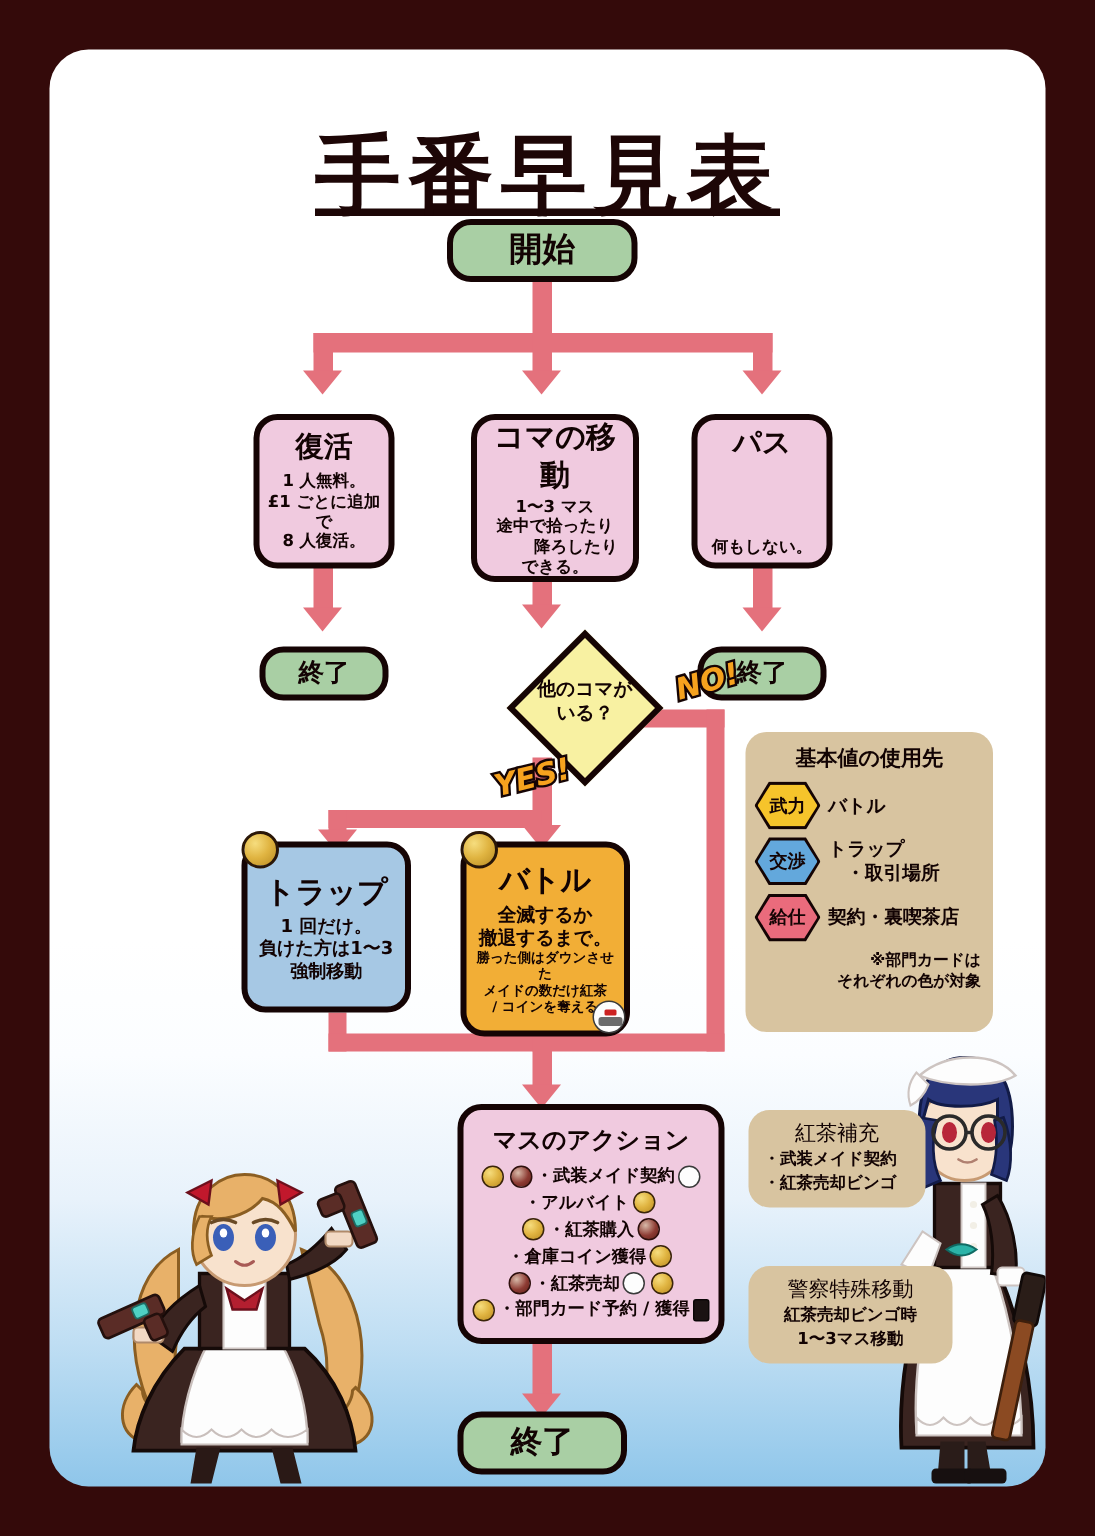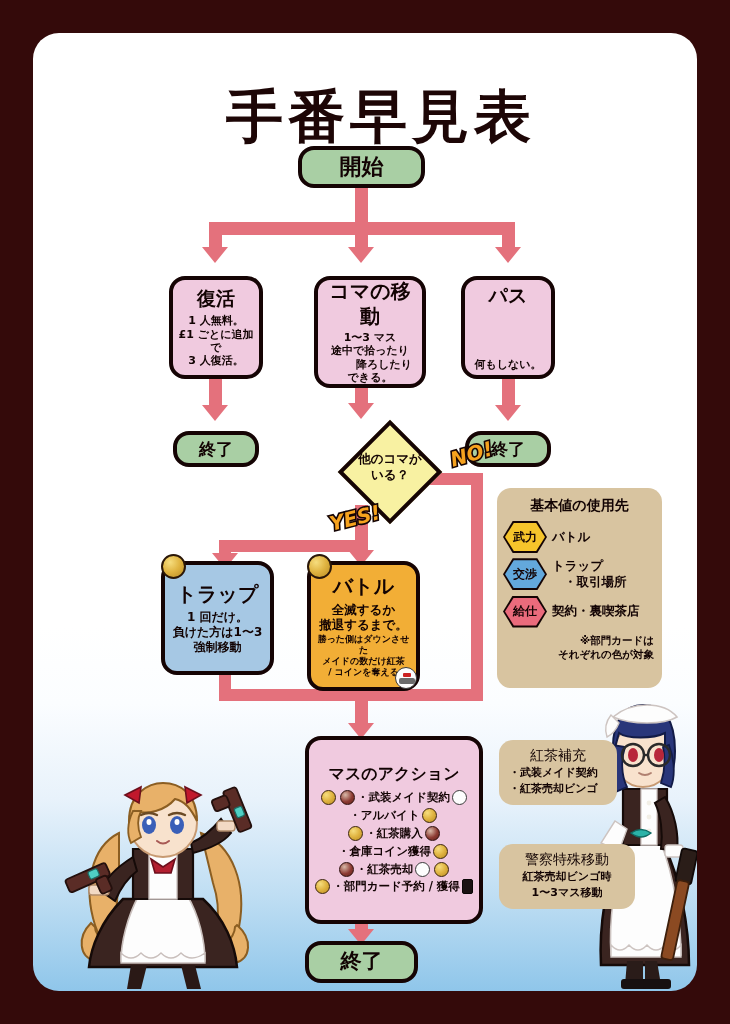--- a/index.html
+++ b/index.html
@@ -16,25 +16,26 @@
     width: 664px; height: 958px;
     border-radius: 26px;
     overflow: hidden;
     background: linear-gradient(to bottom,
         #ffffff 0%, #ffffff 62%, #fbfdff 70%,
         #e8f2fb 80%, #bfdef3 90%, #8fc6ea 100%);
   }
 
   
   #title {
-    position: absolute; left: 16px; top: 46px; width: 100%;
+    position: absolute; left: 0; top: 46px; width: 100%;
     text-align: center;
     font-size: 57px; font-weight: 900; letter-spacing: 5px;
     color: #1d0606;
     font-family: "DejaVu Sans", sans-serif;
+    text-decoration: underline;
   }
 
   
   .node {
     position: absolute;
     border: 4px solid #150404;
     display: flex; flex-direction: column;
     align-items: center; justify-content: center;
     text-align: center;
     color: #120303;
@@ -147,21 +148,21 @@
   .hx-red    { background: #ea6b7c; }
   .btext { font-size: 12.5px; font-weight: 800; line-height: 1.3; color: #120303; }
   #panel-basic .pnote {
     text-align: right; font-size: 10.5px; font-weight: 800;
     line-height: 1.35; color: #120303; margin-top: 4px;
   }
 
   
   #box-action {
     position: absolute; left: 272px; top: 703px;
-    width: 178px; height: 188px; padding: 7px 4px;
+    width: 178px; height: 160px; padding: 7px 4px;
     z-index: 5;
   }
   #box-action .hd { font-size: 16px; margin-bottom: 6px; }
   .arow {
     font-size: 11.5px; font-weight: 800; color: #120303;
     line-height: 1.55; white-space: nowrap;
   }
 
   
   #box-tea {
@@ -329,21 +330,21 @@
   <div class="arrow" style="left:315px; top:896px;"></div>
 
   <div class="node green" id="node-start" style="left:265px; top:113px; width:127px; height:42px;">
     <span class="hd" style="font-size:22px;">開始</span>
   </div>
 
   <div class="node pink" id="node-revive" style="left:136px; top:243px; width:94px; height:103px; padding:6px 4px;">
     <span class="hd" style="font-size:19px; margin-bottom:4px;">復活</span>
     <span class="bd" style="font-size:11px;">1 人無料。</span>
     <span class="bd" style="font-size:11px;">£1 ごとに追加で</span>
-    <span class="bd" style="font-size:11px;">3 人復活。</span>
+    <span class="bd" style="font-size:11px;">8 人復活。</span>
   </div>
 
   <div class="node pink" id="node-move" style="left:281px; top:243px; width:112px; height:112px; padding:5px 4px;">
     <span class="hd" style="font-size:20px; margin-bottom:3px;">コマの移動</span>
     <span class="bd" style="font-size:11px;">1〜3 マス</span>
     <span class="bd" style="font-size:11px;">途中で拾ったり</span>
     <span class="bd" style="font-size:11px;padding-left:28px;">降ろしたり</span>
     <span class="bd" style="font-size:11px;">できる。</span>
   </div>
 

